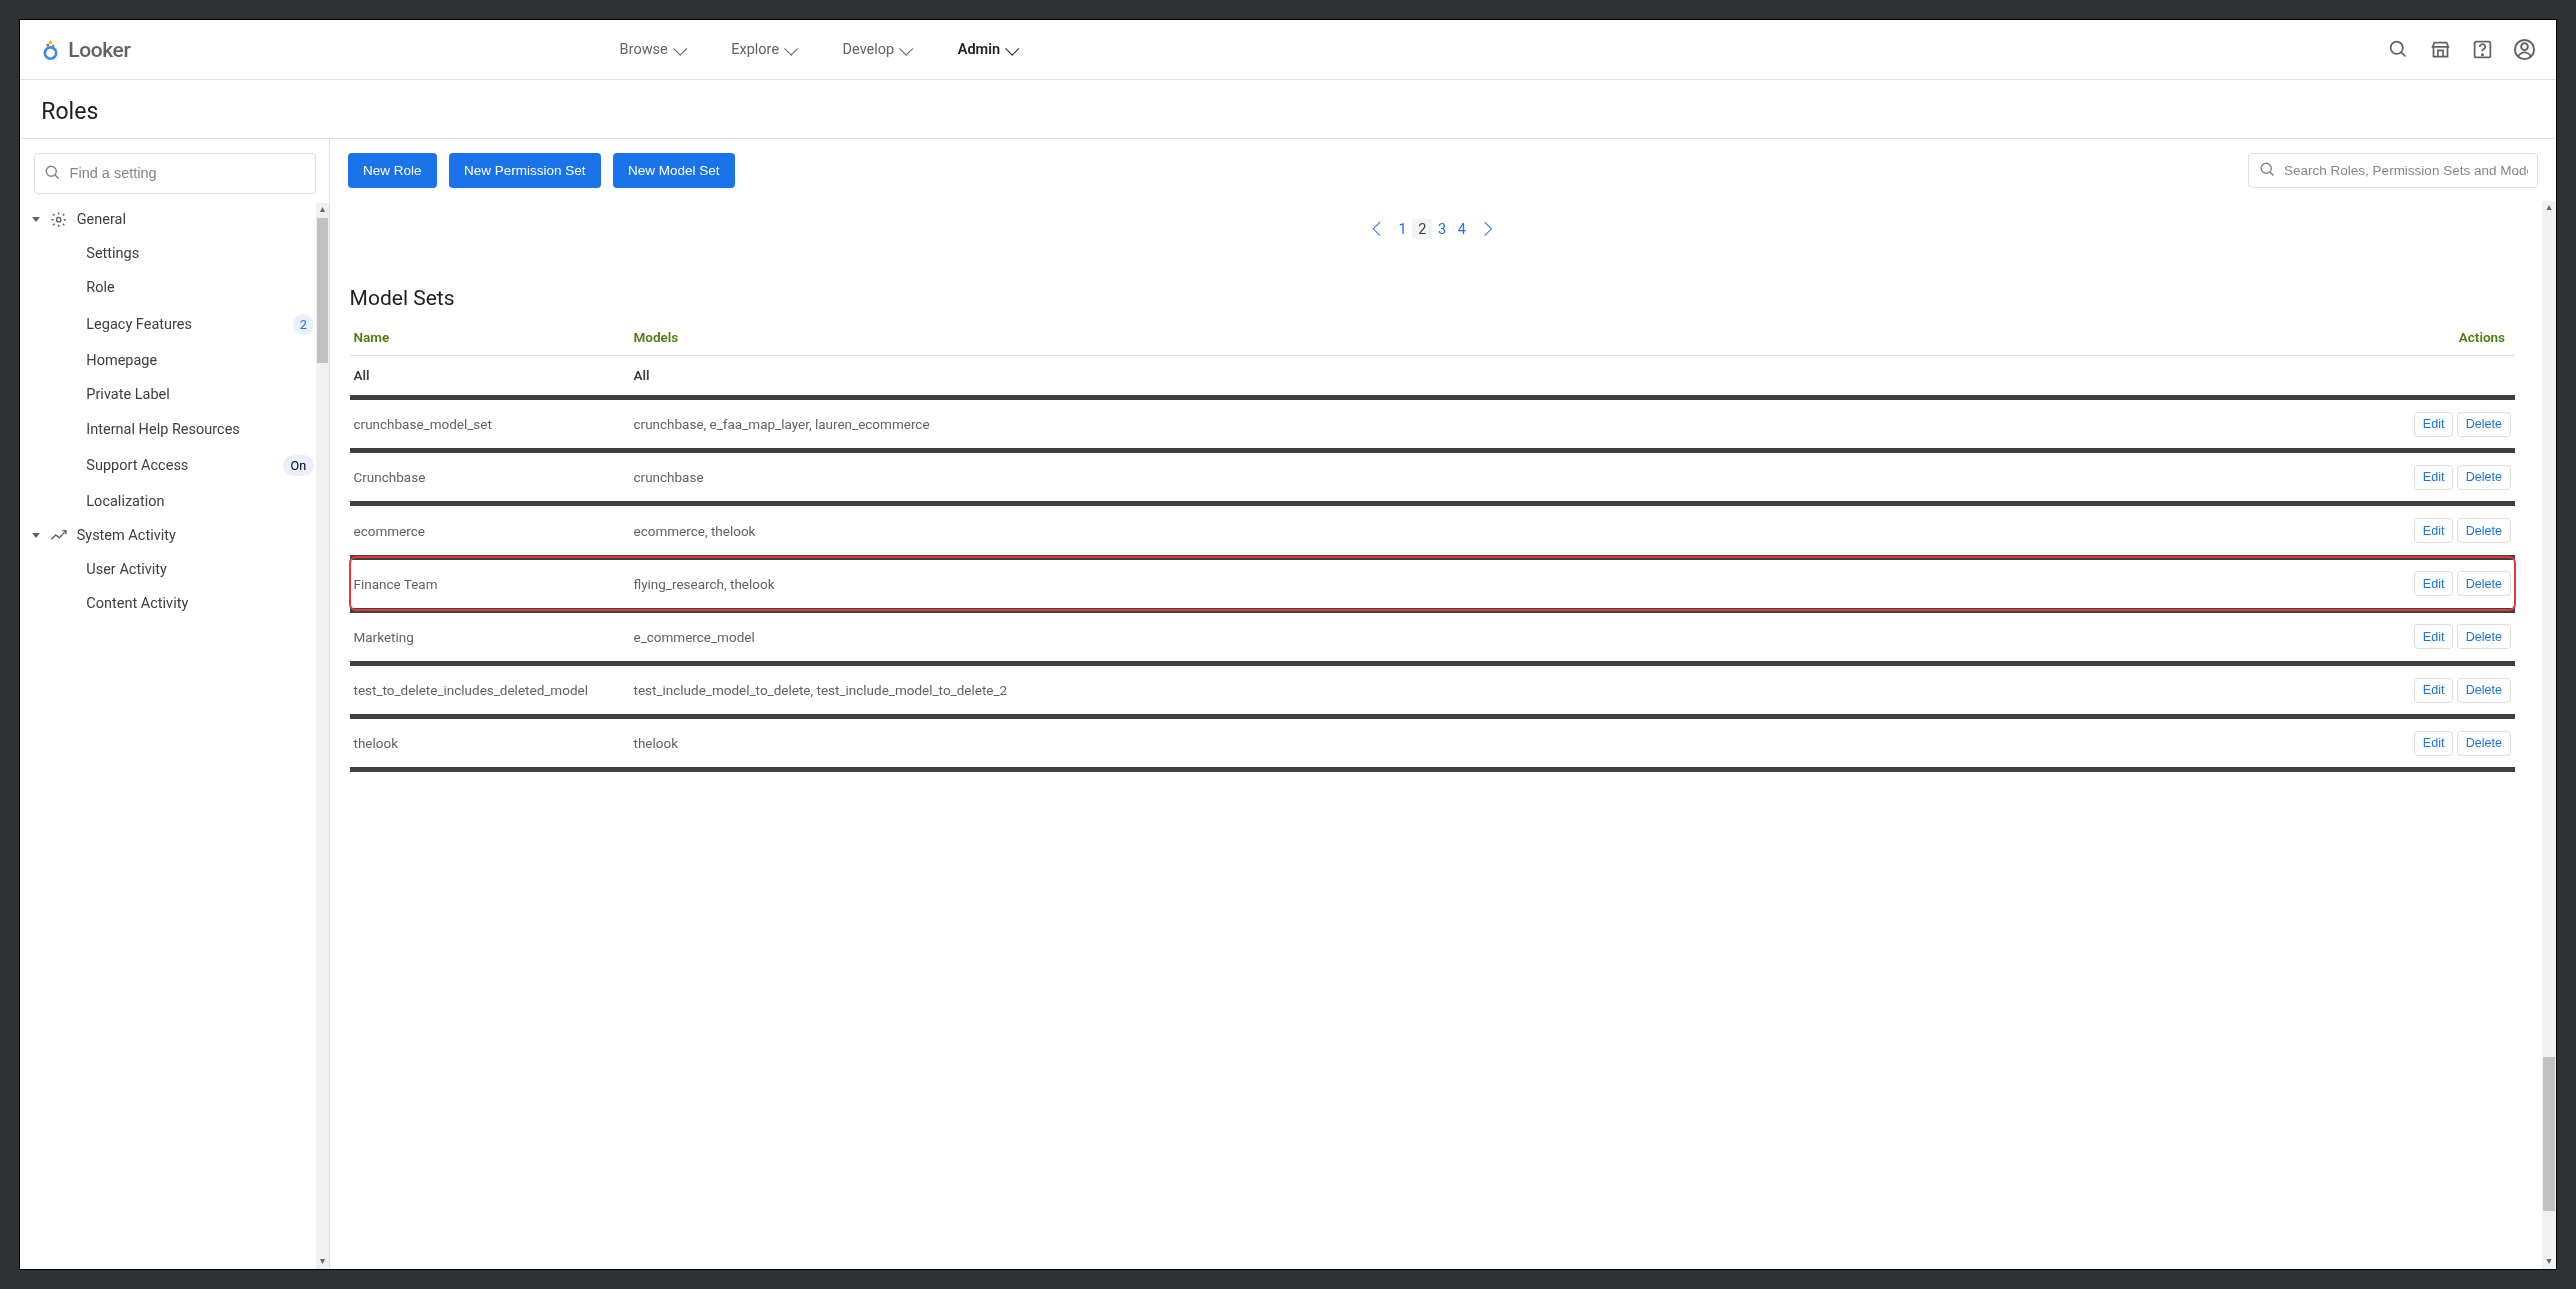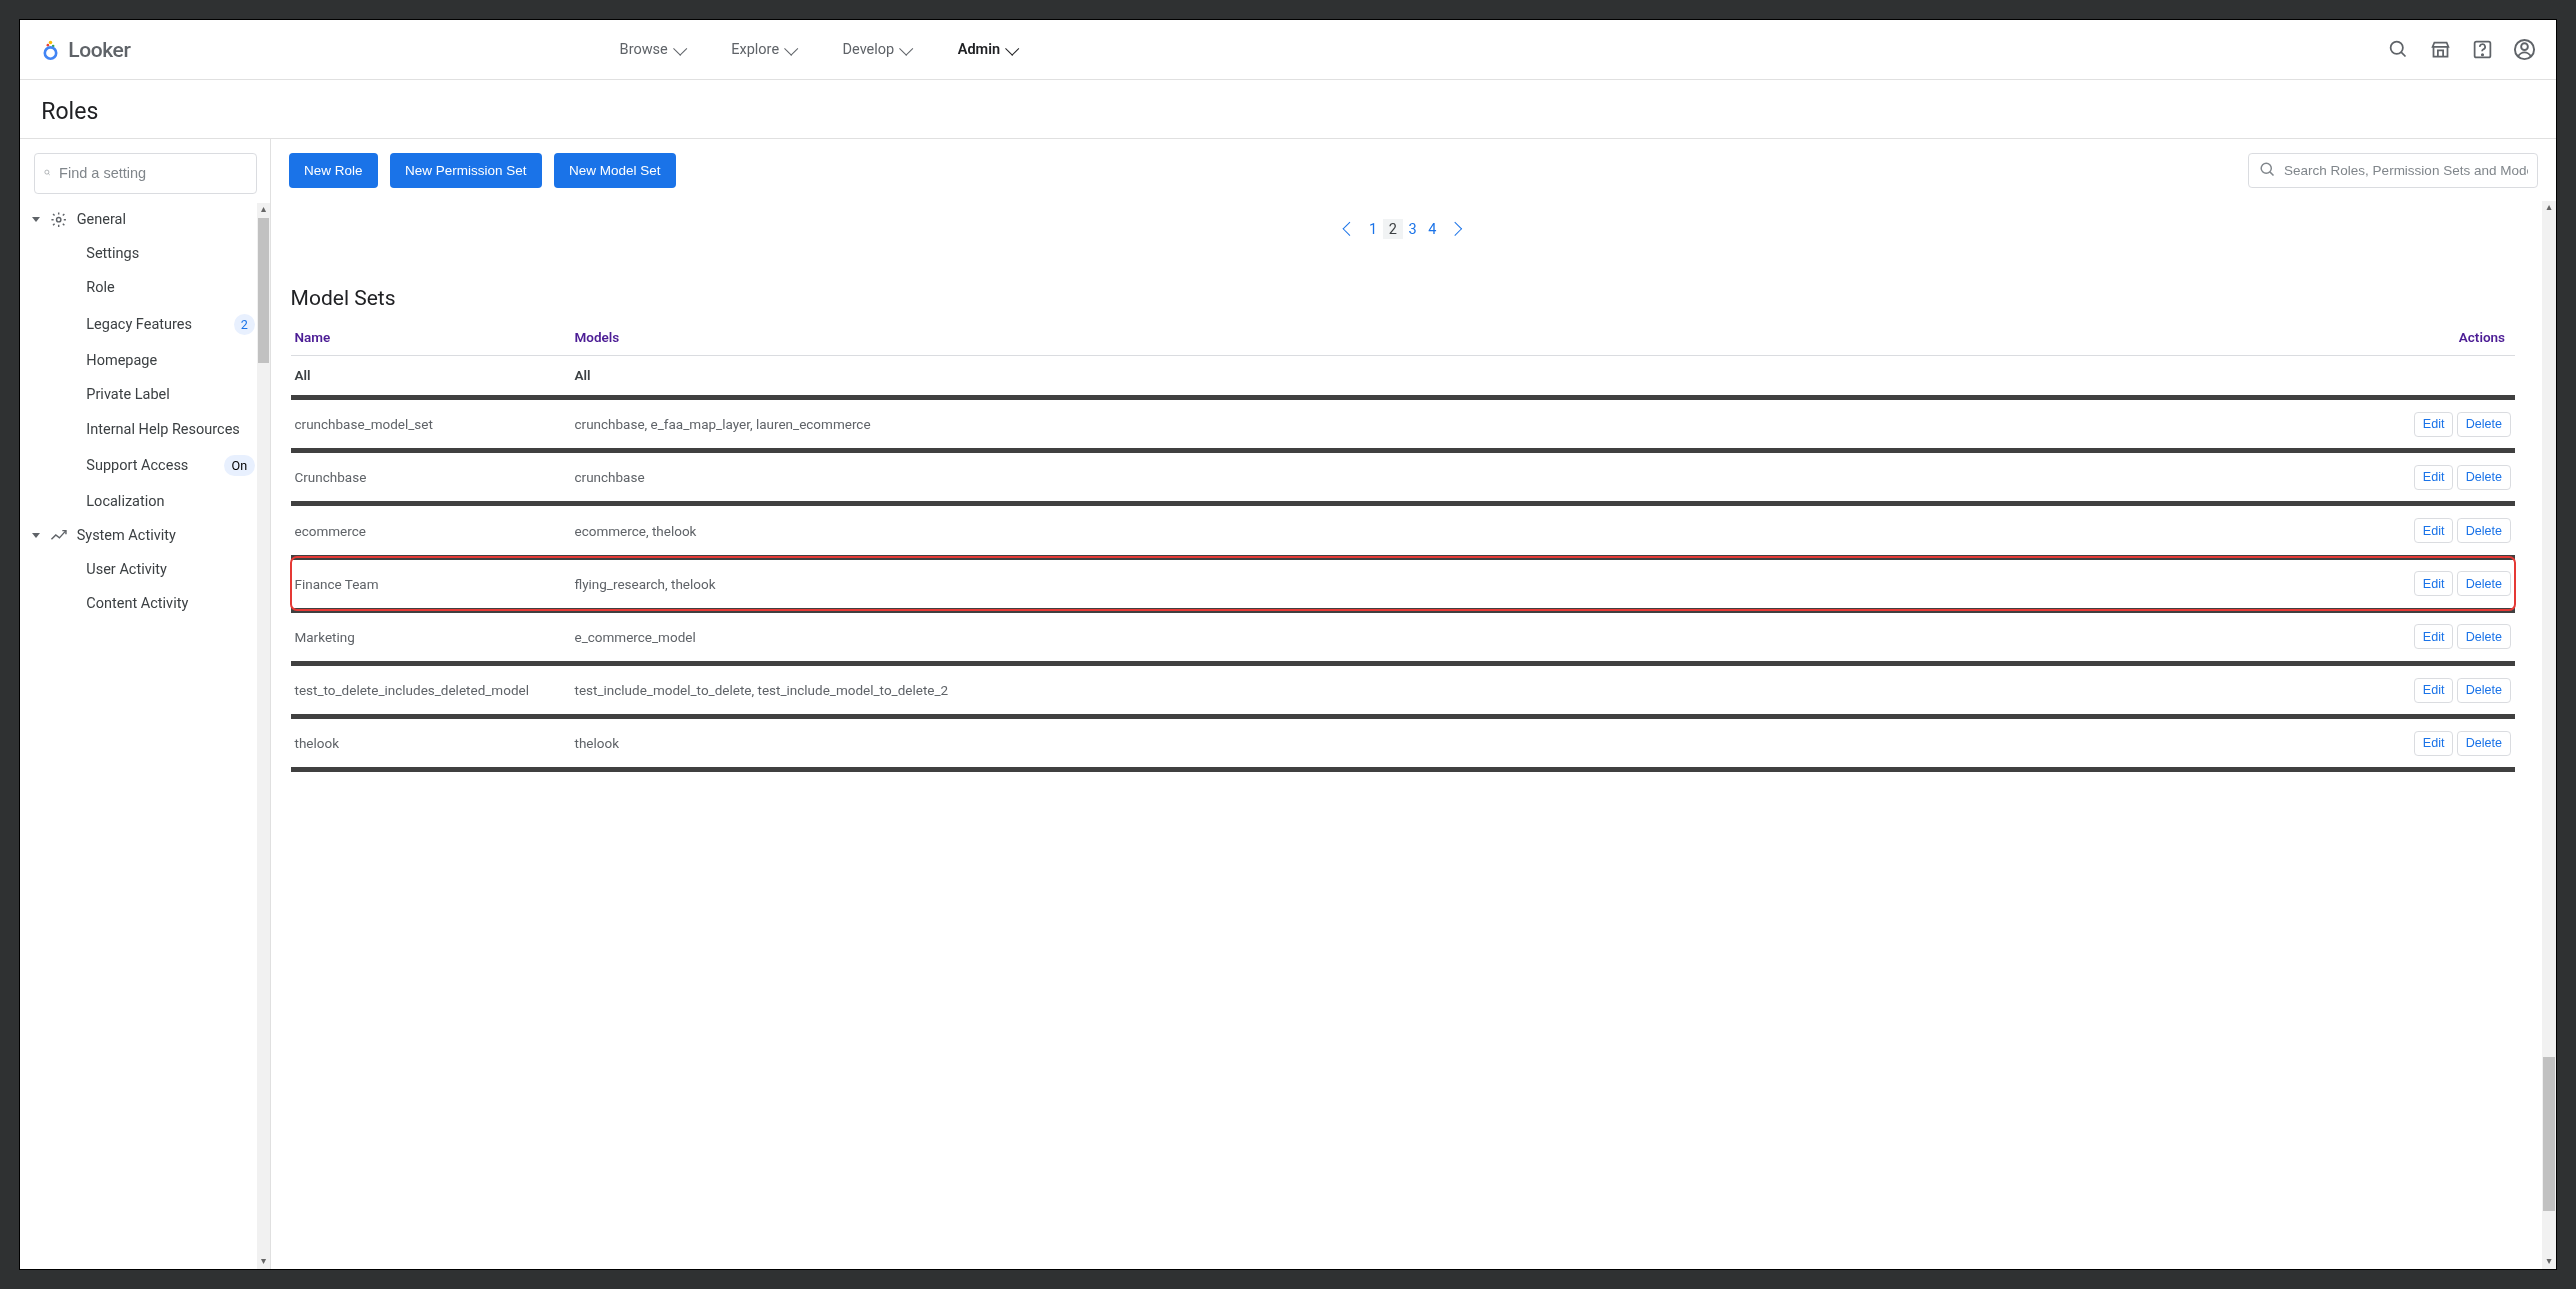--- a/index.html
+++ b/index.html
@@ -28,21 +28,21 @@
     .nav-item.active { color: #202124; font-weight: 600; }
     .chev-down { width: 9.7px; height: 9.7px; border-right: 1.9px solid currentColor; border-bottom: 1.9px solid currentColor; transform: rotate(45deg) translateY(-1.9px); }
     .topbar-right { margin-left: auto; display: flex; gap: 19.3px; align-items: center; }
     .top-icon { width: 23px; height: 23px; color: #5f6368; display:flex; align-items:center; justify-content:center; cursor:pointer;}
     .subheader {
       padding: 17.4px 21px 13.5px;
     }
     .page-title { font-size: 23px; color: #202124; font-weight: 400; }
     .body-area { flex:1; display:flex; overflow:hidden; border-top: 1px solid #e0e0e0;}
     
-    .sidebar-wrap { width: 251px; position:relative; border-right: 1px solid #e0e0e0; display:flex; flex-direction:column; }
+    .sidebar-wrap { width: 310px; position:relative; border-right: 1px solid #e0e0e0; display:flex; flex-direction:column; }
     .sidebar-search { padding: 13.5px 13.5px 9.7px; }
     .search-box {
       display:flex; align-items:center; gap:7.7px;
       border:1px solid #dadce0; border-radius:3.9px; height:41px; padding:0 9.7px;
     }
     .search-box input { border:none; outline:none; font-size:14.5px; flex:1; color:#3c4043; background:transparent;}
     .search-box input::placeholder { color:#80868b; }
     .sidebar-scroll { flex:1; overflow-y:auto; position:relative; padding-bottom: 19.3px;}
     .sb-scrollbar-track { position:absolute; right:0; top:0; bottom:0; width:13.5px; background:#f1f1f1;}
     .sb-scrollbar-thumb { position:absolute; right:1px; top:14.5px; width:11.6px; height:145px; background:#c1c1c1; border-radius:0;}
@@ -82,21 +82,21 @@
     .content-scroll-thumb { position:absolute; right:1px; bottom:58px; width:11.6px; height:154px; background:#c1c1c1;}
     .content-scroll-arrow { position:absolute; right:0; width:13.5px; height:13.5px; font-size:8.7px; color:#666; text-align:center; line-height:13.5px; background:#f1f1f1;}
     .pagination { display:flex; justify-content:center; align-items:center; gap:8px; padding: 19.3px 0 29px; font-size:14.5px;}
     .page-link { color:#1a73e8; cursor:pointer; padding:1.9px 5.8px;}
     .page-link.current { background:#f1f3f4; color:#3c4043; }
     .page-chev { width:9.7px; height:9.7px; border-right:1.9px solid #1a73e8; border-bottom:1.9px solid #1a73e8; }
     .page-chev.left { transform: rotate(135deg);}
     .page-chev.right { transform: rotate(-45deg);}
     .section-title { font-size:21px; color:#202124; font-weight:400; margin: 19.3px 0 9.7px;}
     table.msets { width:100%; border-collapse:collapse;}
-    table.msets th { text-align:left; font-size:13.5px; font-weight:600; color:#4c1d95; padding:9.7px 3.9px 9.7px; border-bottom:1px solid #dadce0;}
+    table.msets th { text-align:left; font-size:13.5px; font-weight:600; color:#4d7c0f; padding:9.7px 3.9px 9.7px; border-bottom:1px solid #dadce0;}
     table.msets th.actions-col { text-align:right; padding-right:9.7px;}
     table.msets td { font-size:13.5px; color:#5f6368; padding:11.6px 3.9px; border-bottom:5px solid #404040;}
     table.msets tr.bold-row td { color:#3c4043; font-weight:600;}
     .row-actions { text-align:right; white-space:nowrap;}
     .btn-outline {
       background:#fff; border:1px solid #dadce0; color:#1a73e8; border-radius:3.9px;
       height:25px; padding:0 7.7px; font-size:12.6px; cursor:pointer; margin-left:3.9px;
     }
     tr.highlighted {
       outline: 2.9px solid #e53935;

